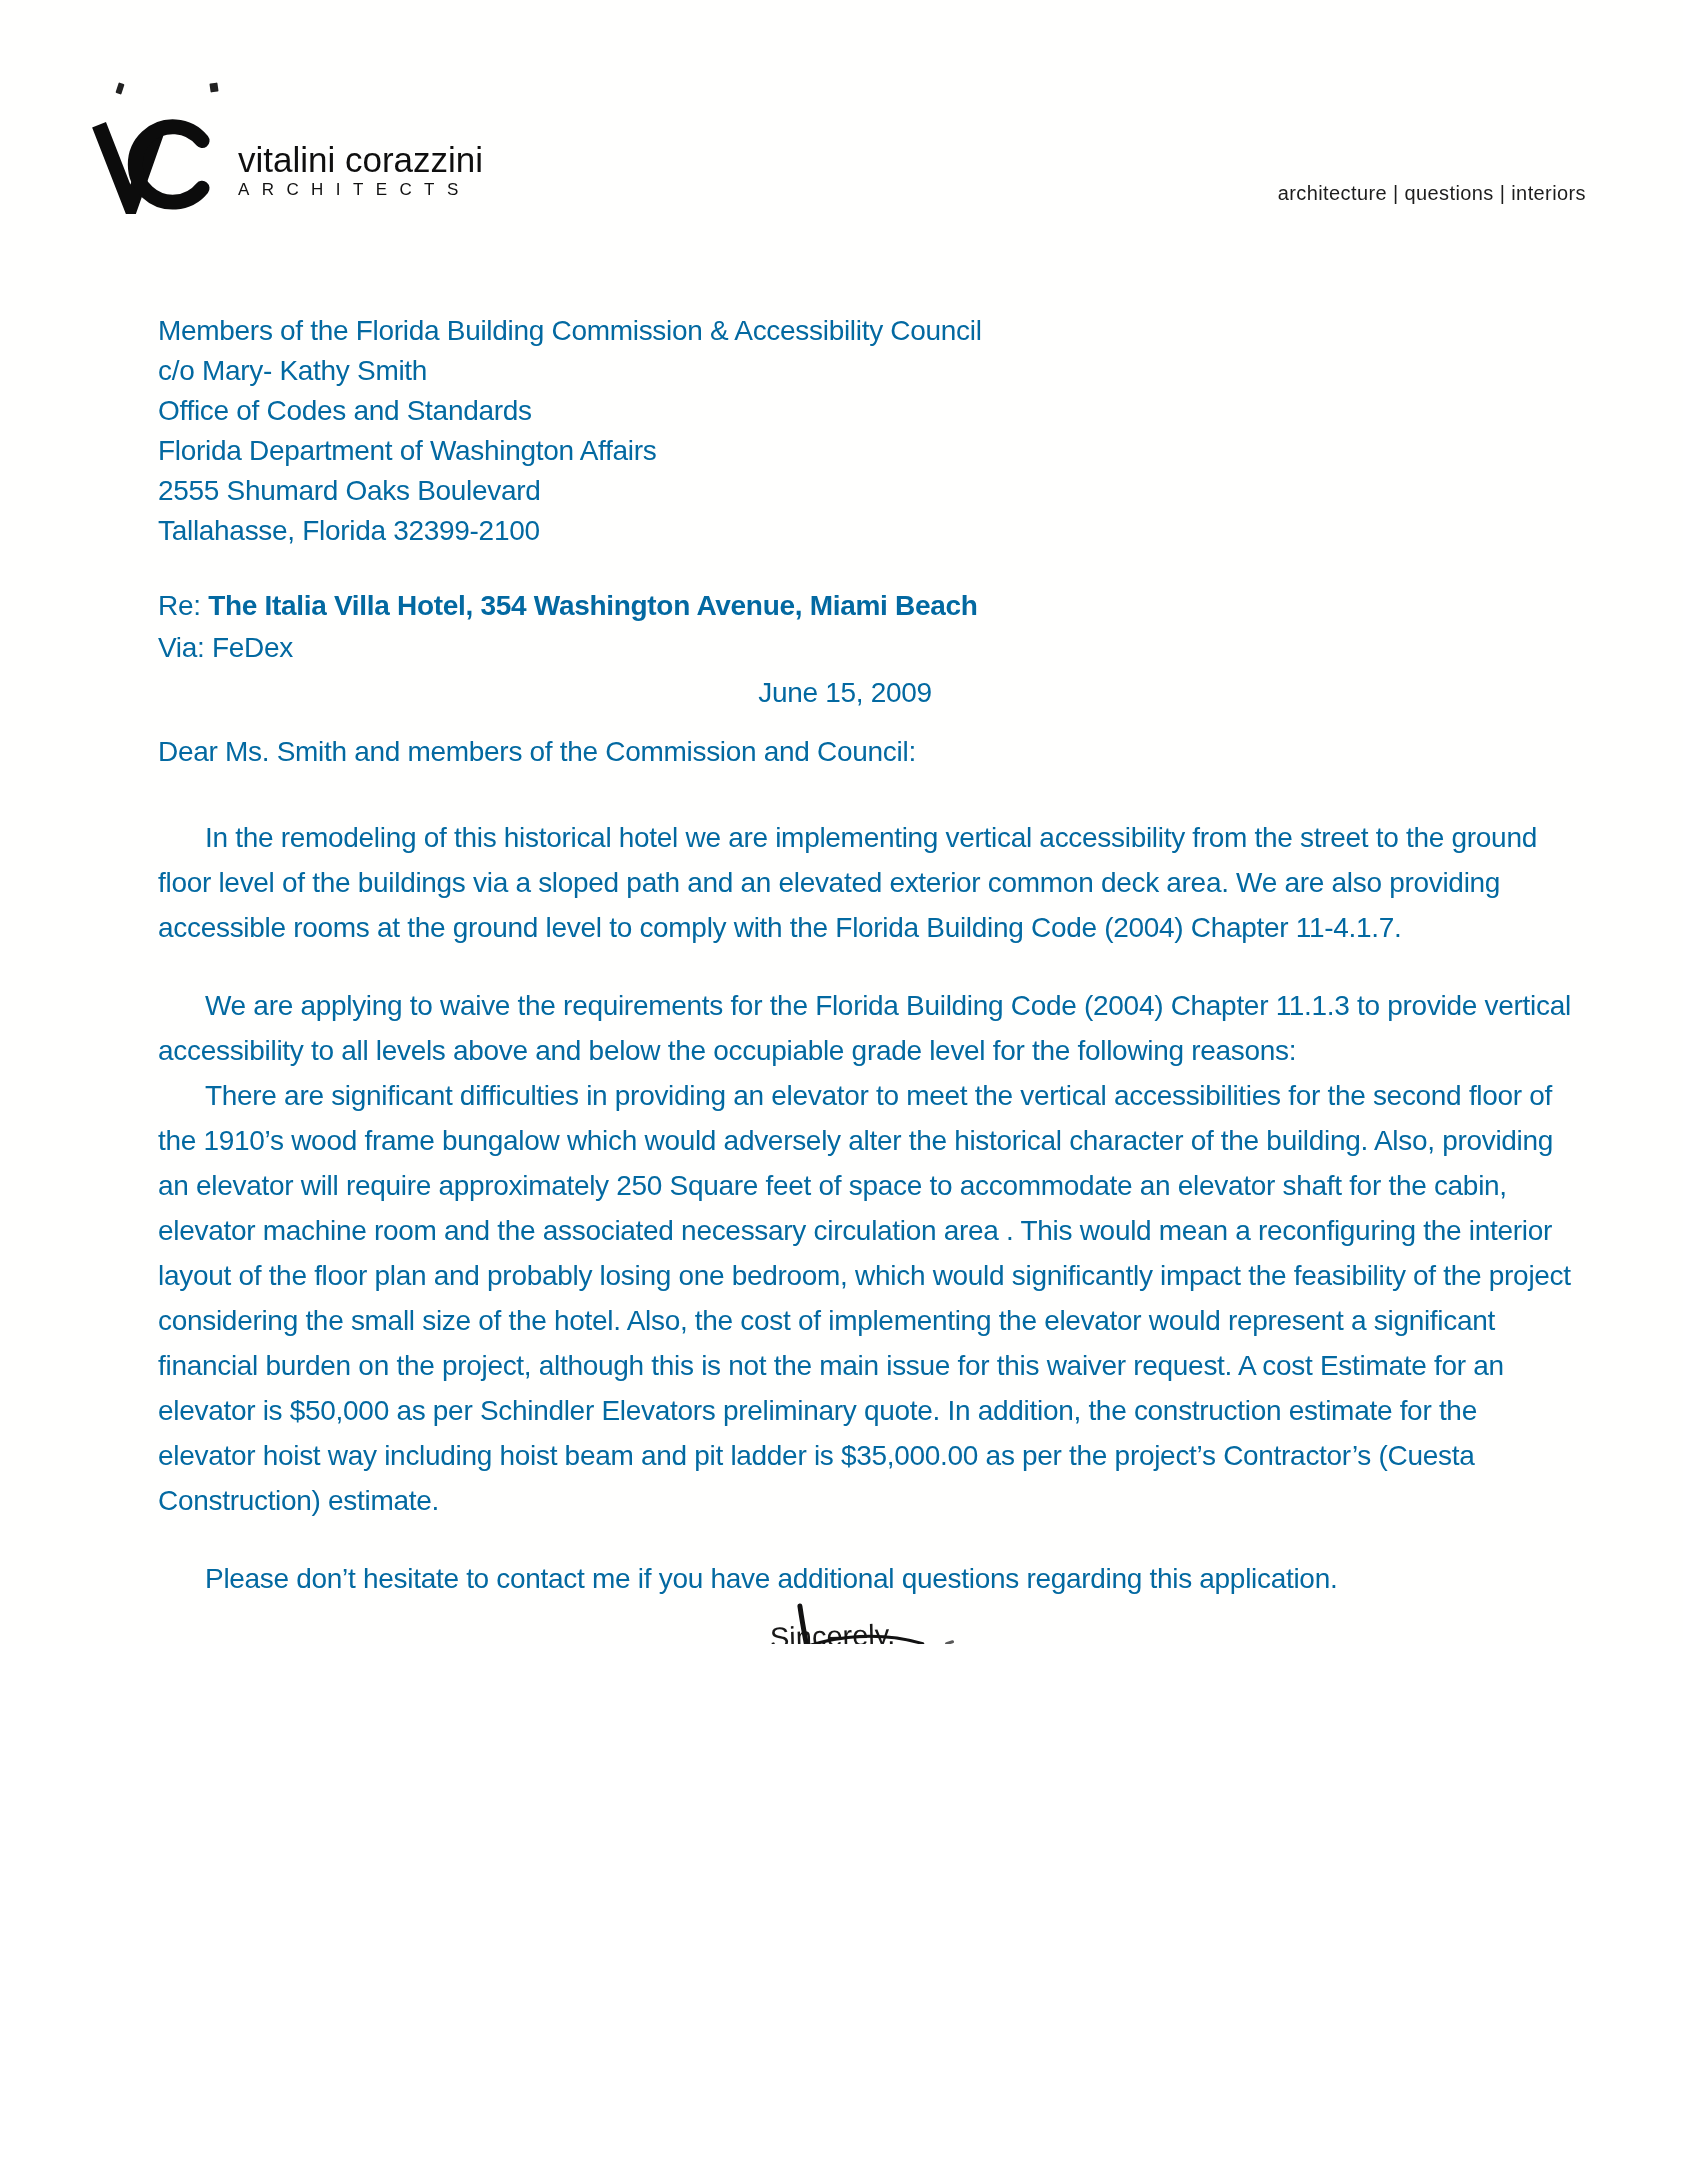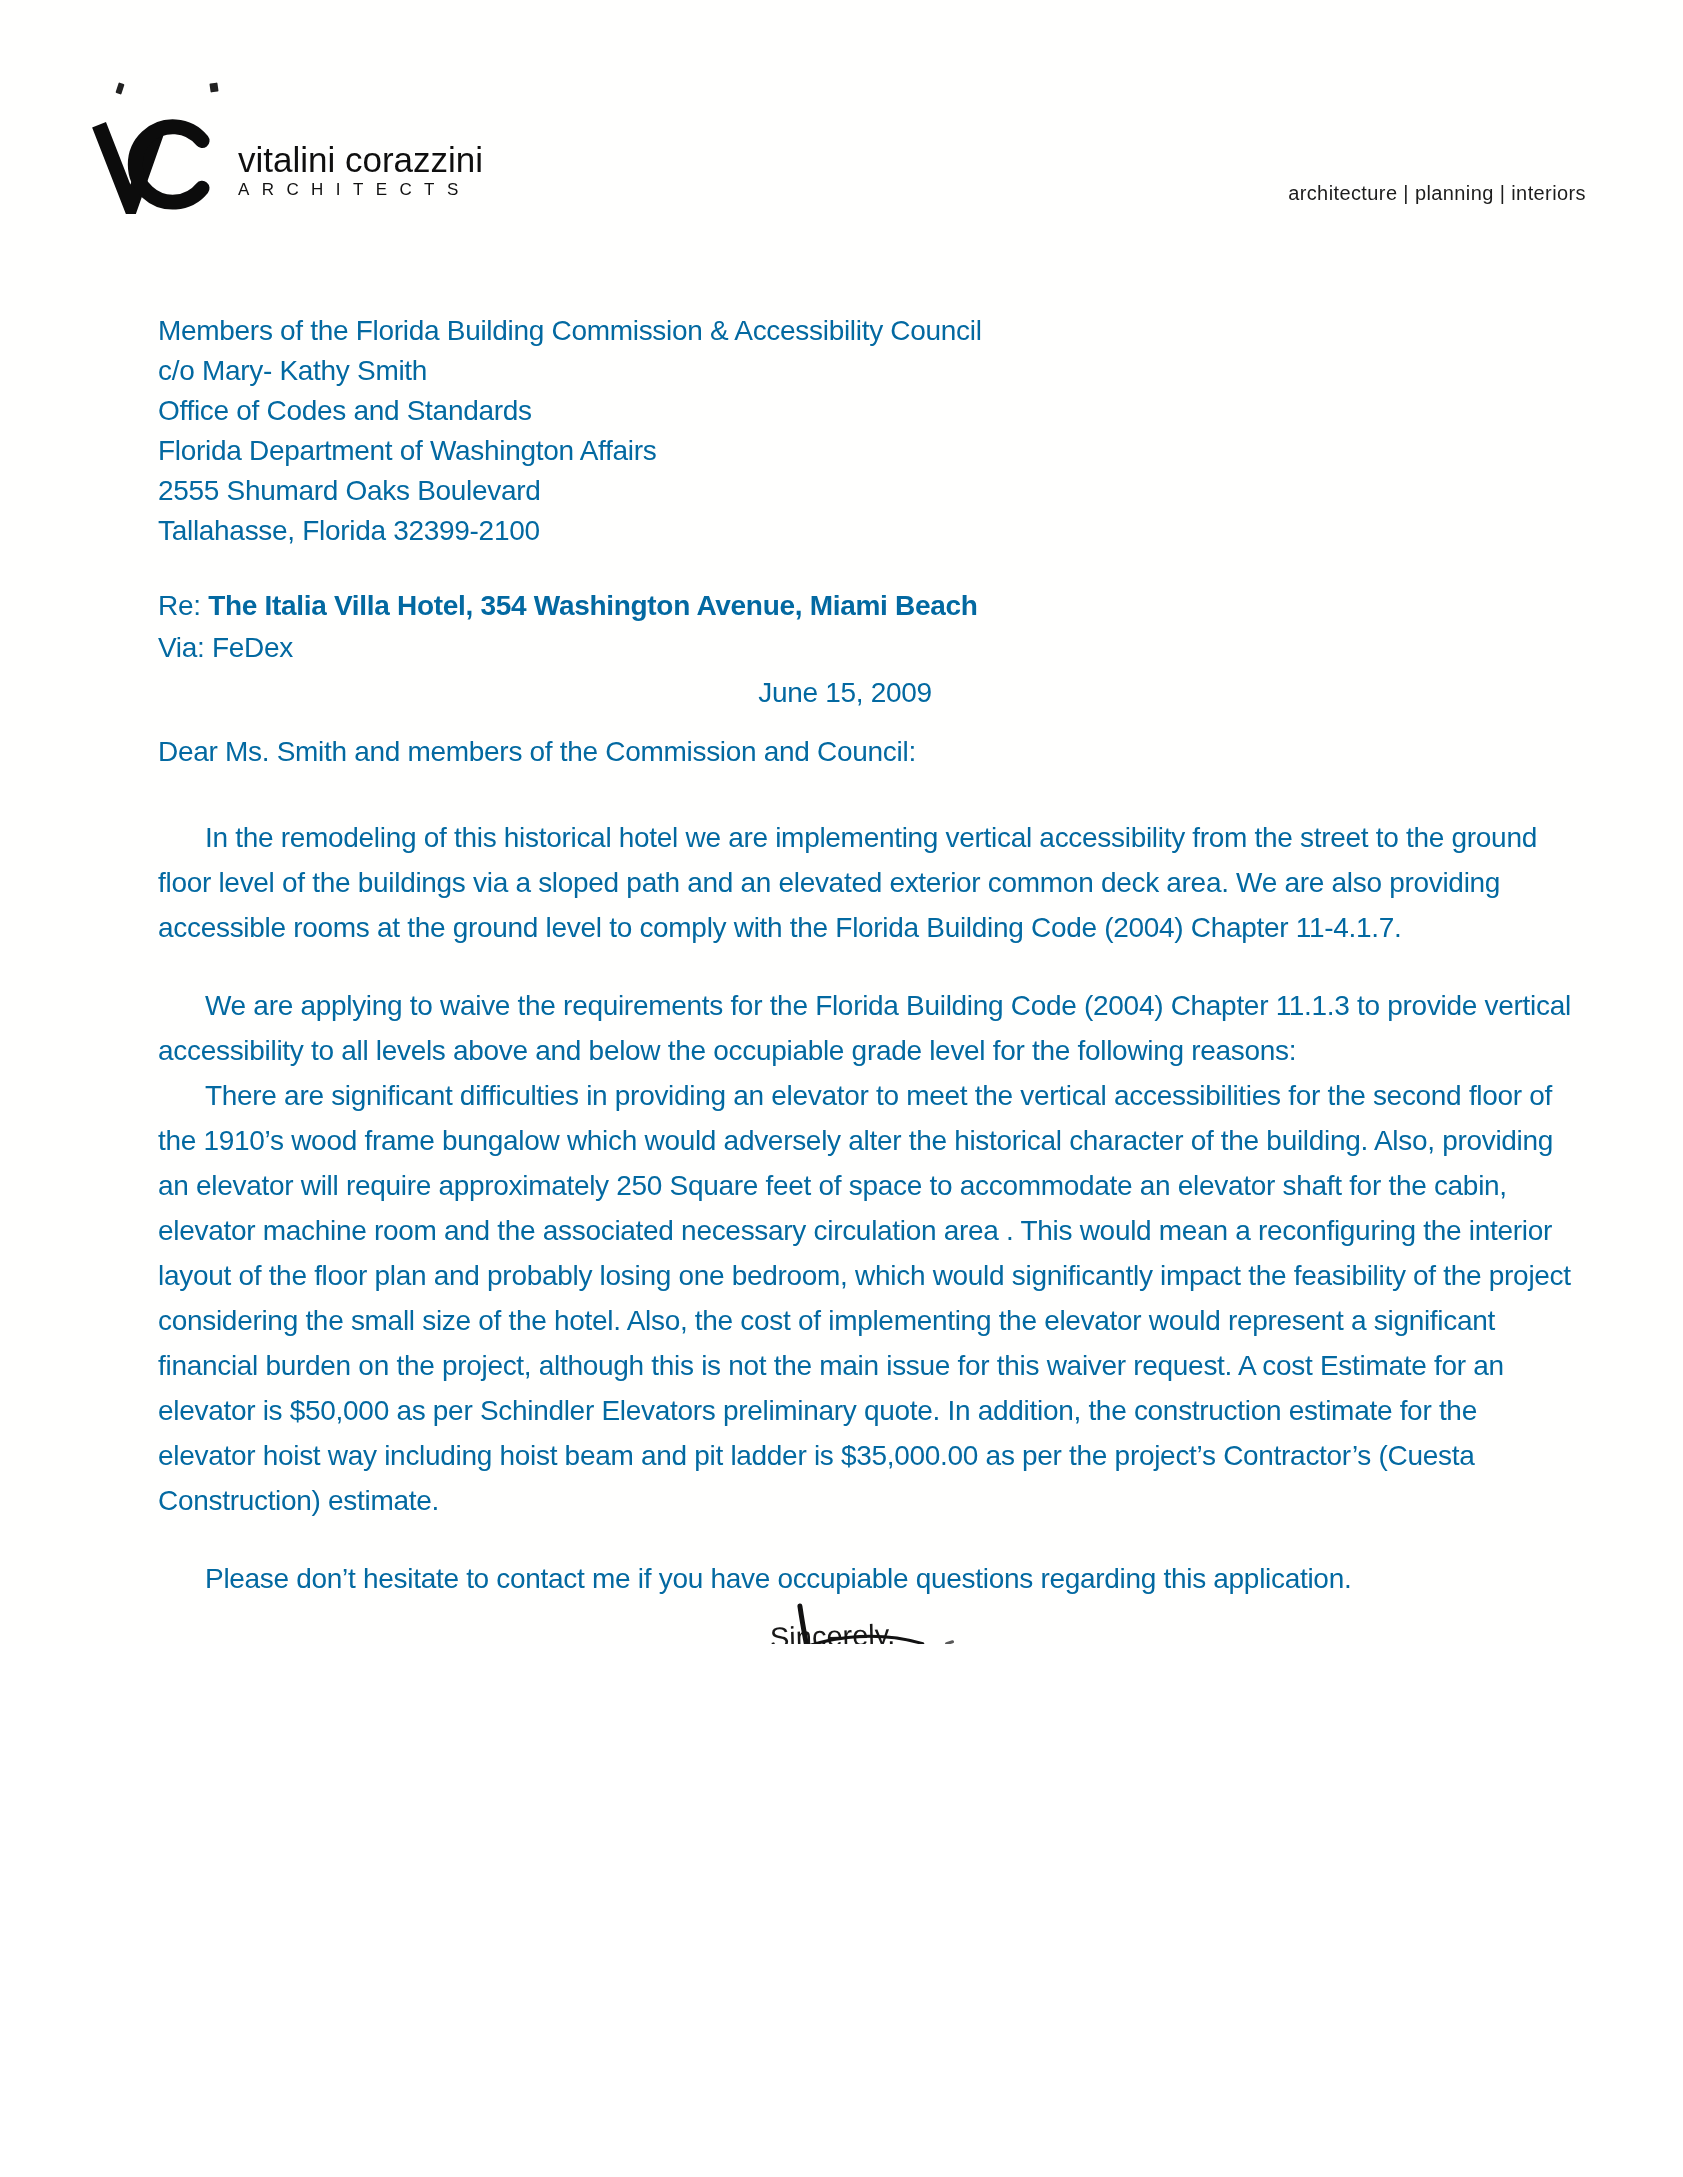--- a/index.html
+++ b/index.html
@@ -141,21 +141,21 @@
   <div class="logo">
     <svg class="logo-mark" viewBox="0 0 138 112">
       <path d="M8 22 L40 104 L66 30" fill="none" stroke="#0c0c0c" stroke-width="15" stroke-linecap="butt"></path>
       <path d="M112 38 A 38 38 0 1 0 112 86" fill="none" stroke="#0c0c0c" stroke-width="15" stroke-linecap="round"></path>
     </svg>
     <div class="logo-text">
       <div class="logo-name">vitalini corazzini</div>
       <div class="logo-sub">ARCHITECTS</div>
     </div>
   </div>
-  <div class="tagline">architecture  |  planning  |  interiors</div>
+  <div class="tagline">architecture  |  questions  |  interiors</div>
 
   <div class="content">
 
     <div class="recipient">
       <div>Members of the Florida Building Commission &amp; Accessibility Council</div>
       <div>c/o Mary- Kathy Smith</div>
       <div>Office of Codes and Standards</div>
       <div>Florida Department of Washington Affairs</div>
       <div>2555 Shumard Oaks Boulevard</div>
       <div>Tallahasse, Florida 32399-2100</div>
@@ -166,21 +166,21 @@
       <div class="ref-line">Via: FeDex</div>
     </div>
 
     <div class="date-line">June 15, 2009</div>
 
     <div class="salutation">Dear Ms. Smith and members of the Commission and Council:</div>
 
     <p class="para para-1">In the remodeling of this historical hotel we are implementing vertical accessibility from the street to the ground floor level of the buildings via a sloped path and an elevated exterior common deck area. We are also providing accessible rooms at the ground level to comply with the Florida Building Code (2004) Chapter 11-4.1.7.</p>
     <p class="para para-2">We are applying to waive the requirements for the Florida Building Code (2004) Chapter 11.1.3 to provide vertical accessibility to all levels above and below the occupiable grade level for the following reasons:</p>
     <p class="para para-3">There are significant difficulties in providing an elevator to meet the vertical accessibilities for the second floor of the 1910’s wood frame bungalow which would adversely alter the historical character of the building.  Also, providing an elevator will require approximately 250 Square feet of space to accommodate an elevator shaft for the cabin, elevator machine room and the associated necessary circulation area . This would mean a reconfiguring the interior layout of the floor plan and probably losing one bedroom, which would significantly impact the feasibility of the project considering the small size of the hotel.  Also, the cost of implementing the elevator would represent a significant financial burden on the project, although this is not the main issue for this waiver request. A cost Estimate for an elevator is $50,000 as per Schindler Elevators preliminary quote. In addition, the construction estimate for the elevator hoist way including hoist beam and pit ladder is $35,000.00 as per the project’s Contractor’s (Cuesta Construction) estimate.</p>
-    <p class="para para-4">Please don’t hesitate to contact me if you have occupiable questions regarding this application.</p>
+    <p class="para para-4">Please don’t hesitate to contact me if you have additional questions regarding this application.</p>
 
   </div>
 
   <div class="valediction">Sincerely,</div>
 
   <svg class="signature-svg" viewBox="0 0 330 246">
     <g fill="none" stroke="#121212" stroke-linecap="round">
       <path d="M18 148 C -6 118, 18 66, 72 74 C 96 78, 88 92, 74 96" stroke-width="4"></path>
       <path d="M120 6 C 126 48, 150 160, 168 240" stroke-width="5"></path>
       <path d="M74 96 C 92 120, 96 150, 88 176" stroke-width="4"></path>

